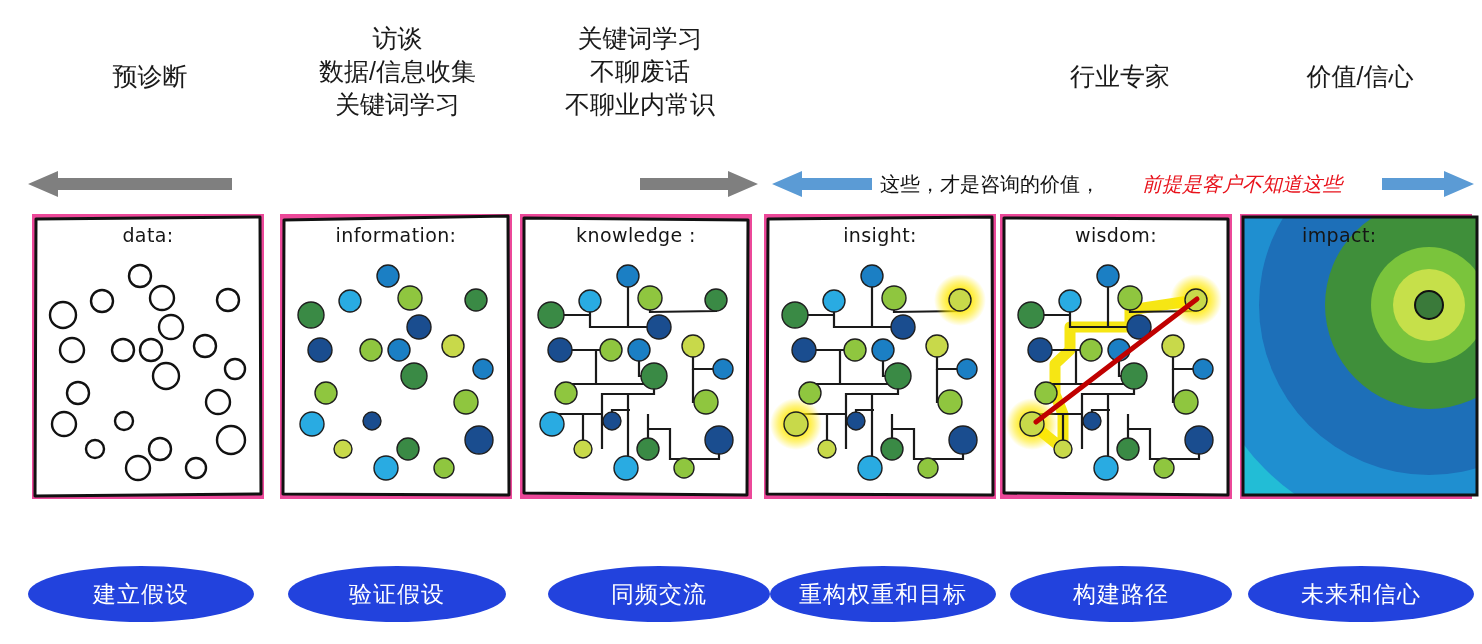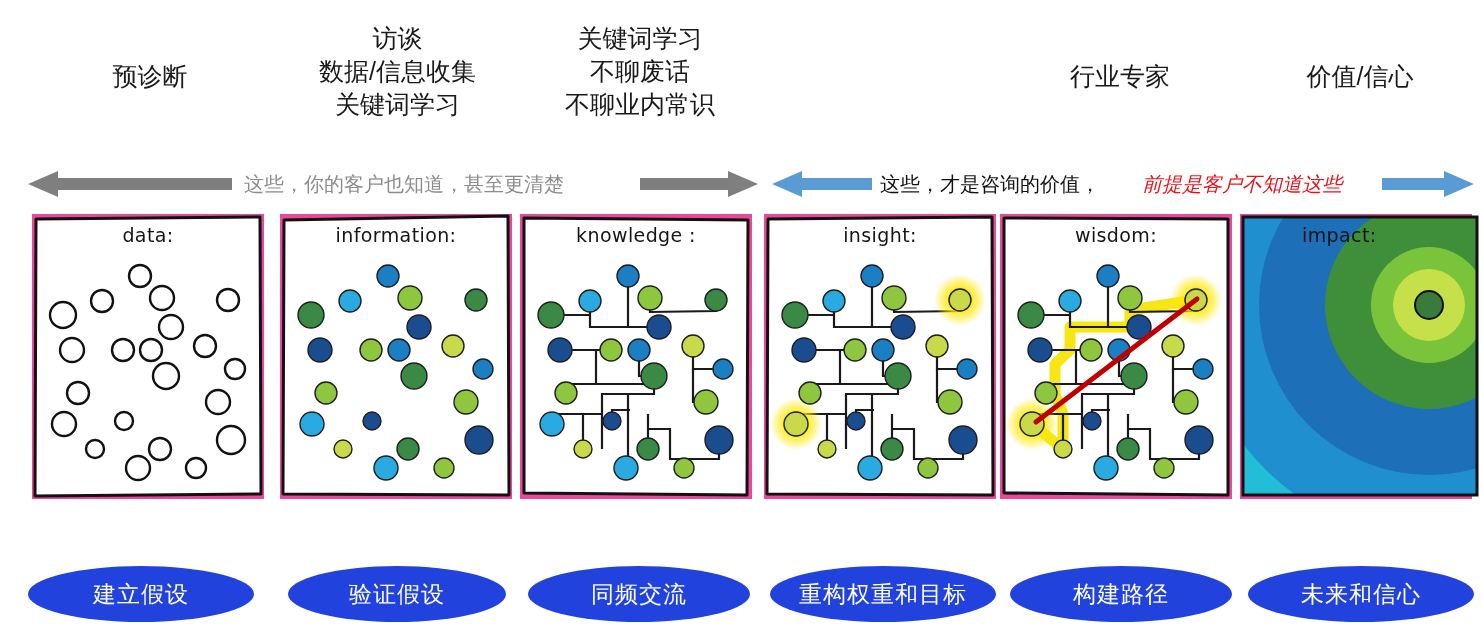--- a/index.html
+++ b/index.html
@@ -34,21 +34,21 @@
   .p4{left:764px;} .p5{left:1000px;} .p6{left:1240px;}
   .panel svg{position:absolute;left:0;top:0;}
 
   
   #pills{position:absolute;left:0;top:566px;width:1482px;height:70px;}
   .pill{position:absolute;top:0;height:56px;border-radius:50%;
         background:#2242dd;display:flex;align-items:center;justify-content:center;
         color:#fff;font-size:23px;letter-spacing:1px;}
   .pill1{left:28px;  width:226px;}
   .pill2{left:288px; width:218px;}
-  .pill3{left:528px; width:222px;}
+  .pill3{left:548px; width:222px;}
   .pill4{left:770px; width:226px;}
   .pill5{left:1010px;width:222px;}
   .pill6{left:1248px;width:226px;}
 </style>
 </head>
 <body>
 
 <div id="header-row">
   <div class="hdr h1">预诊断</div>
   <div class="hdr h2">访谈
@@ -73,21 +73,20 @@
     </g>
 
     <g>
       <polygon points="772,24 802,11 802,18 872,18 872,30 802,30 802,37" fill="#5b9bd5"></polygon>
     </g>
 
     <g>
       <polygon points="1474,24 1444,11 1444,18 1382,18 1382,30 1444,30 1444,37" fill="#5b9bd5"></polygon>
     </g>
   </svg>
-  <span class="band-txt band-gray" style="left:244px;">这些，你的客户也知道，甚至更清楚</span>
   <span class="band-txt band-black" style="left:880px;">这些，才是咨询的价值，</span>
   <span class="band-txt band-red" style="left:1142px;font-style:italic;">前提是客户不知道这些</span>
 </div>
 
 <div id="panels">
 
   <div class="panel p1">
     <svg width="232" height="285" viewBox="0 0 232 285">
       <path d="M4,5 L228,3 L229,280 L3,282 Z" fill="#fff" stroke="#111" stroke-width="3" stroke-linejoin="round"></path>
       <g fill="none" stroke="#111" stroke-width="2.4">

